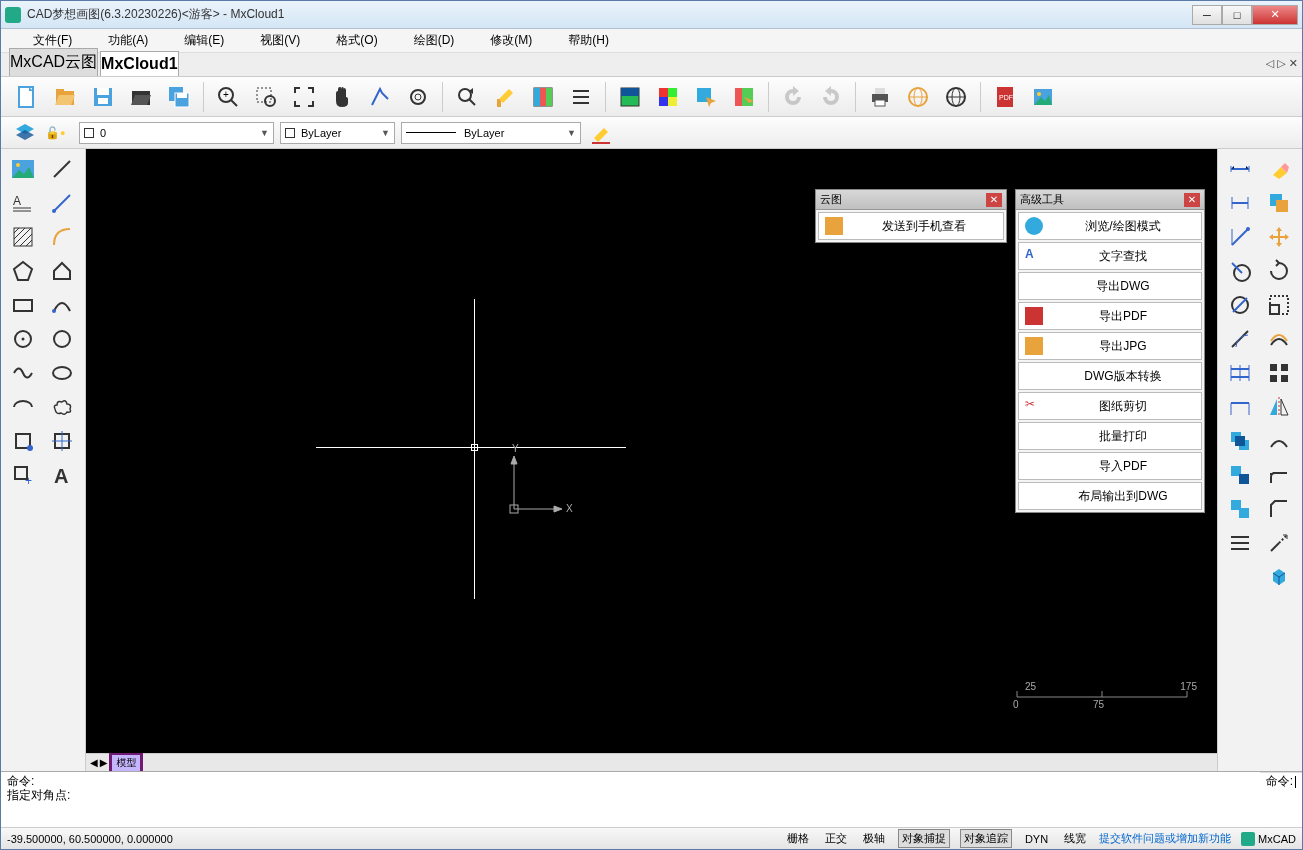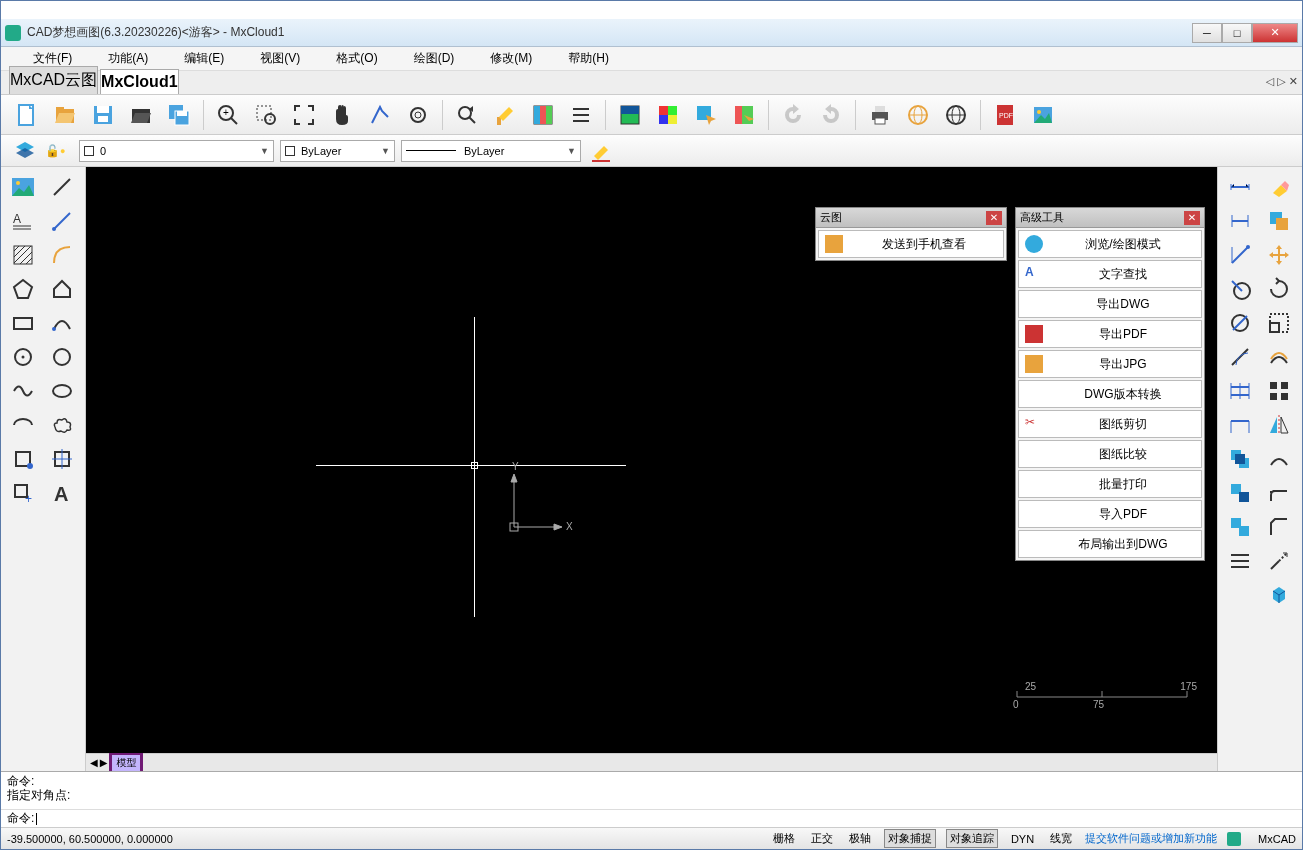--- a/index.html
+++ b/index.html
@@ -1,18 +1,18 @@
 <!DOCTYPE html>
 <html><head>
 <meta charset="utf-8">
 <style>
 * { box-sizing: border-box; margin: 0; padding: 0; }
 body { font-family: "Microsoft YaHei", Tahoma, sans-serif; font-size: 12px; background: #f0f0f0; overflow: hidden; }
 .window { width: 1303px; height: 850px; border: 1px solid #5a7aa8; background: #fff; display: flex; flex-direction: column; }
-.titlebar { height: 28px; background: linear-gradient(#eaf3fb,#d4e6f5); display: flex; align-items: center; padding: 0 4px; border-bottom: 1px solid #b0c0d0; margin-top: 18px; }
+.titlebar { height: 28px; background: linear-gradient(#eaf3fb,#d4e6f5); display: flex; align-items: center; padding: 0 4px; border-bottom: 1px solid #b0c0d0; }
 .titlebar .app-icon { width: 16px; height: 16px; background: #2a8; border-radius: 3px; margin-right: 6px; }
 .titlebar .title { flex: 1; color: #333; }
 .winbtns { display: flex; gap: 0; }
 .winbtn { width: 30px; height: 20px; border: 1px solid #aaa; background: linear-gradient(#f8f8f8,#e0e0e0); display: flex; align-items: center; justify-content: center; font-size: 11px; }
 .winbtn.close { background: linear-gradient(#e88,#c33); color: #fff; width: 46px; }
 .menubar { height: 24px; background: #f5f5f5; display: flex; align-items: center; padding: 0 8px; gap: 12px; border-bottom: 1px solid #ddd; }
 .menubar span { cursor: default; margin-left: 24px; }
 .tabbar { height: 24px; background: #eee; display: flex; align-items: flex-end; padding: 0 8px; border-bottom: 1px solid #ccc; position: relative; }
 .tab { padding: 3px 0; border: 1px solid #aaa; border-bottom: none; background: #ddd; margin-right: 2px; font-size: 16px; }
 .tab.active { background: #fff; font-weight: bold; }
@@ -28,21 +28,21 @@
 .lbtn { width: 36px; height: 32px; display: flex; align-items: center; justify-content: center; border: 1px solid transparent; }
 .rightbar { width: 85px; background: #f2f2f2; border-left: 1px solid #ccc; display: grid; grid-template-columns: 1fr 1fr; gap: 2px; padding: 4px; align-content: start; }
 .canvas-area { flex: 1; background: #000; position: relative; overflow: hidden; }
 .panel { position: absolute; background: #f4f4f4; border: 1px solid #888; box-shadow: 1px 1px 3px rgba(0,0,0,.3); }
 .panel-hdr { height: 20px; background: linear-gradient(#d8d8d8,#c0c0c0); display: flex; align-items: center; padding: 0 4px; font-size: 11px; border-bottom: 1px solid #999; justify-content: space-between; }
 .panel-hdr .x { margin-left: auto; width: 16px; height: 14px; background: #c44; color: #fff; text-align: center; line-height: 13px; font-size: 10px; }
 .panel-row { height: 28px; border: 1px solid #bbb; margin: 2px; background: #fff; display: flex; align-items: center; padding: 0 6px; gap: 8px; font-size: 12px; }
 .panel-row .ico { width: 18px; height: 18px; }
 .panel-row .txt { flex: 1; text-align: center; }
 .bottom-tabs { height: 18px; background: #e8e8e8; display: flex; align-items: center; padding: 0 4px; font-size: 10px; border-top: 1px solid #ccc; gap: 2px; }
-.cmdarea { height: 56px; border-top: 1px solid #aaa; display: flex; flex-direction: column; font-size: 12px; background: #fff; }
+.cmdarea { height: 56px; border-top: 1px solid #aaa; display: flex; flex-direction: row; font-size: 12px; background: #fff; }
 .cmdlog { flex: 1; padding: 2px 6px; overflow: hidden; line-height: 14px; }
 .cmdline { height: 18px; border-top: 1px solid #ddd; padding: 0 6px; display: flex; align-items: center; }
 .statusbar { height: 22px; background: linear-gradient(#f8f8f8,#e4e4e4); border-top: 1px solid #ccc; display: flex; align-items: center; padding: 0 6px; font-size: 11px; }
 .statusbar .coords { flex: 0 0 220px; }
 .statusbar .modes { margin-left: auto; display: flex; gap: 10px; align-items: center; }
 .mode { padding: 1px 3px; }
 .mode.on { border: 1px solid #888; background: #ddd; }
 .link { color: #0066cc; cursor: pointer; }
 .crosshair-h { position: absolute; height: 1px; background: #fff; left: 230px; width: 310px; top: 298px; }
 .crosshair-v { position: absolute; width: 1px; background: #fff; top: 150px; height: 300px; left: 388px; }
@@ -469,24 +469,20 @@
           <div class="panel-row">
               <span class="ico"></span>
               <span class="txt">DWG版本转换</span>
             </div>
           <div class="panel-row">
               <span class="ico" style="color:#c33">✂</span>
               <span class="txt">图纸剪切</span>
             </div>
           <div class="panel-row">
               <span class="ico"></span>
-              <span class="txt">图纸比较</span>
-            </div>
-          <div class="panel-row">
-              <span class="ico"></span>
               <span class="txt">批量打印</span>
             </div>
           <div class="panel-row">
               <span class="ico"></span>
               <span class="txt">导入PDF</span>
             </div>
           <div class="panel-row">
               <span class="ico"></span>
               <span class="txt">布局输出到DWG</span>
             </div>
@@ -692,19 +688,19 @@
     <div class="coords">-39.500000,  60.500000,  0.000000</div>
     <div class="modes">
       <span class="mode">栅格</span>
       <span class="mode">正交</span>
       <span class="mode">极轴</span>
       <span class="mode on">对象捕捉</span>
       <span class="mode on">对象追踪</span>
       <span class="mode">DYN</span>
       <span class="mode">线宽</span>
       <span class="link">提交软件问题或增加新功能</span>
-      <span style="display:flex;align-items:center;gap:17px">
+      <span style="display:flex;align-items:center;gap:3px">
           <span style="width:14px;height:14px;background:#2a8;border-radius:2px"></span>
           <span>MxCAD</span>
         </span>
     </div>
   </div>
 </div>
 
 </body></html>

